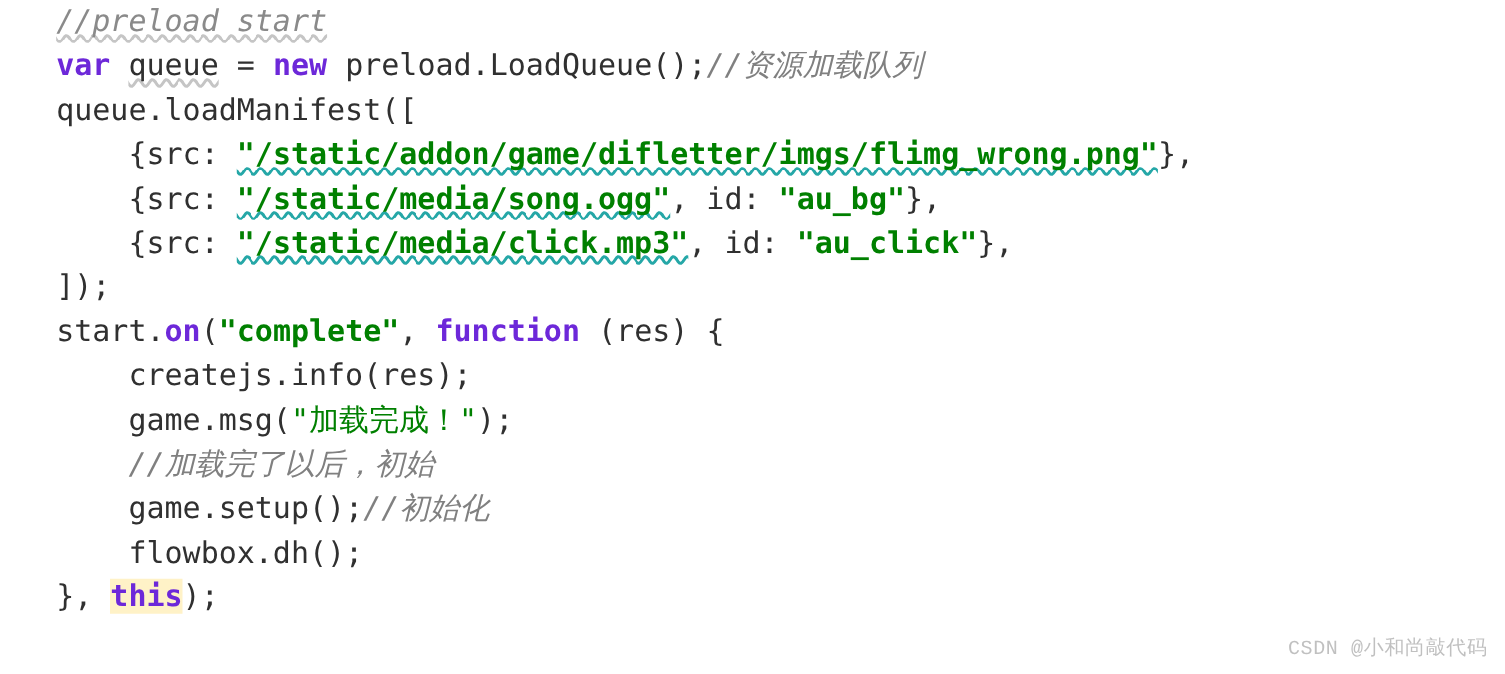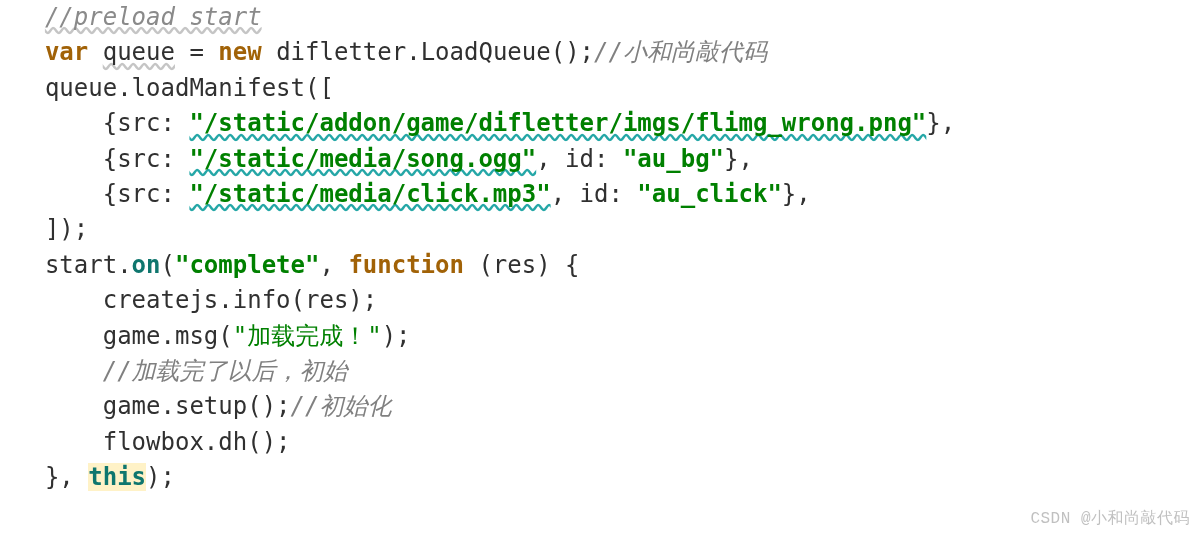--- a/index.html
+++ b/index.html
@@ -14,42 +14,42 @@
     margin: 0;
     padding: 0 0 0 16px;
     font-family: "Consolas", "Menlo", "DejaVu Sans Mono", monospace;
     font-size: 24px;
     line-height: 35.4px;
     white-space: pre;
     color: #303030;
   }
   .cm  { color: #8a8a8a; font-style: italic; }   
   .cmz { color: #808080; font-style: italic; }   
-  .kw  { color: #a16207; font-weight: bold; }     
+  .kw  { color: #6d28d9; font-weight: bold; }     
   .str { color: #008000; font-weight: bold; }     
   .strn{ color: #008000; font-weight: normal; }   
-  .bkw { color: #0f766e; font-weight: bold; }     
+  .bkw { color: #6d28d9; font-weight: bold; }     
   .hl  { background: #fff2c7; }                   
   .sqg { text-decoration: underline wavy #c5c5c5; text-decoration-skip-ink: none; } 
   .sqt { text-decoration: underline wavy #25a7a7; text-decoration-skip-ink: none; } 
   .watermark {
     position: absolute;
     right: 14px;
     bottom: 10px;
     font-family: Liberation Mono, monospace;
     font-size: 16px;
     color: rgba(140,140,140,0.55);
     letter-spacing: 0.5px;
   }
 </style>
 </head>
 <body>
 
 <pre class="code">  <span class="cm sqg">//preload start</span>
-  <span class="kw">var</span><span> </span><span class="sqg">queue</span><span> = </span><span class="kw">new</span><span> </span><span>difletter.LoadQueue();</span><span class="cmz">//小和尚敲代码</span>
+  <span class="kw">var</span><span> </span><span class="sqg">queue</span><span> = </span><span class="kw">new</span><span> </span><span>preload.LoadQueue();</span><span class="cmz">//资源加载队列</span>
   <span>queue.loadManifest([</span>
   <span>    {src: </span><span class="str sqt">"/static/addon/game/difletter/imgs/flimg_wrong.png"</span><span>},</span>
   <span>    {src: </span><span class="str sqt">"/static/media/song.ogg"</span><span>, id: </span><span class="str">"au_bg"</span><span>},</span>
   <span>    {src: </span><span class="str sqt">"/static/media/click.mp3"</span><span>, id: </span><span class="str">"au_click"</span><span>},</span>
   <span>]);</span>
   <span>start.</span><span class="bkw">on</span><span>(</span><span class="str">"complete"</span><span>, </span><span class="kw">function</span><span> (res) {</span>
   <span>    createjs.info(res);</span>
   <span>    game.msg(</span><span class="strn">"加载完成！"</span><span>);</span>
   <span class="cmz">    //加载完了以后，初始</span>
   <span>    game.setup();</span><span class="cmz">//初始化</span>

